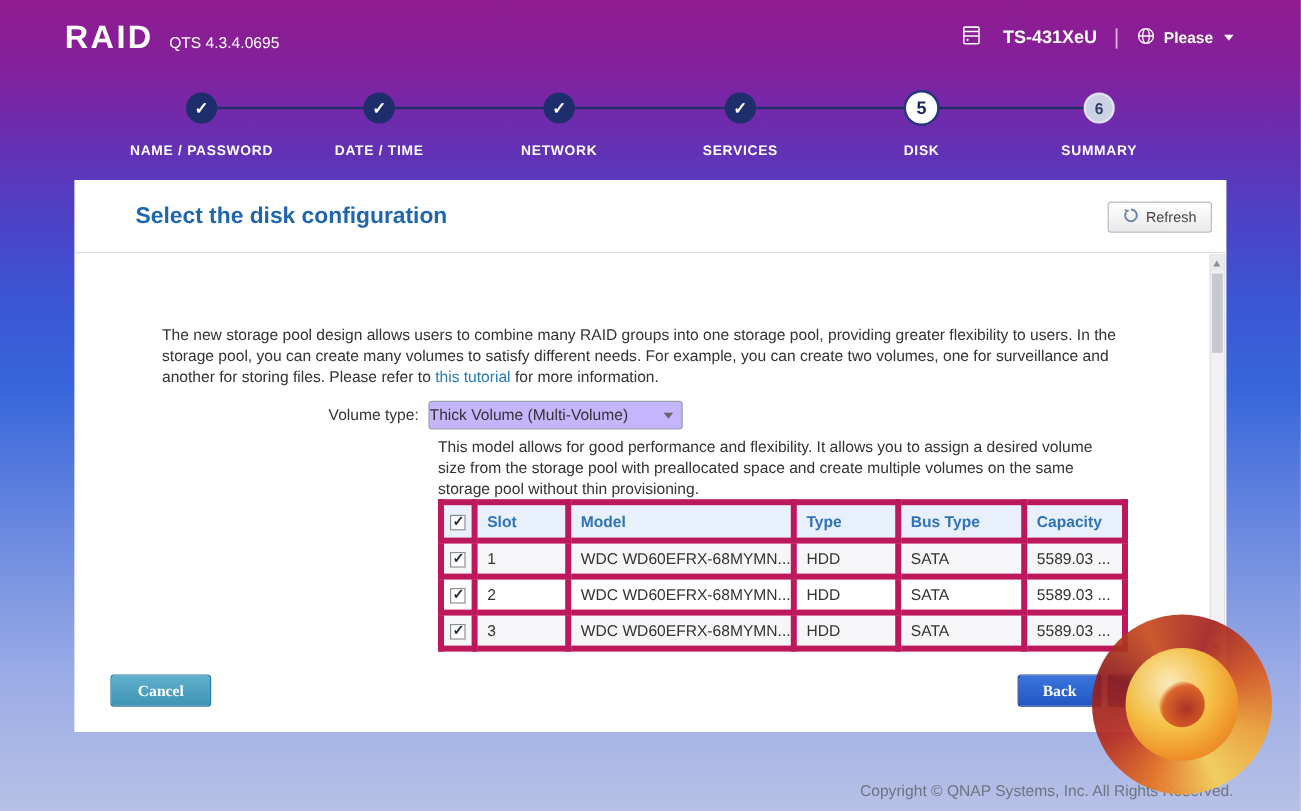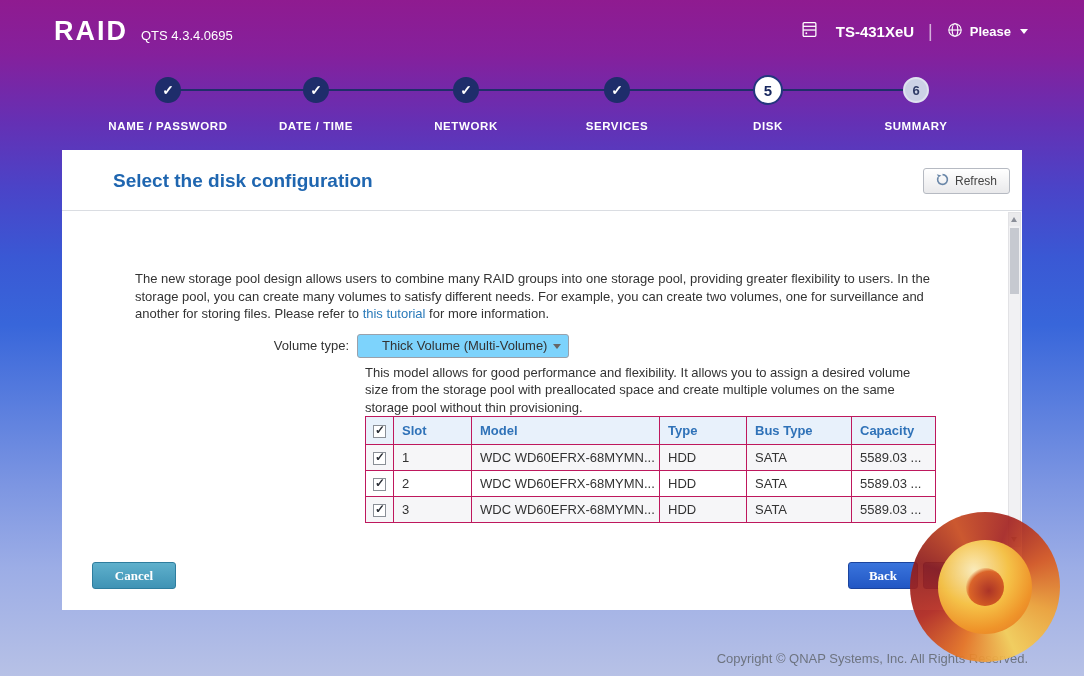--- a/index.html
+++ b/index.html
@@ -76,36 +76,36 @@
   .card-body-content { padding:17px 87px 0 73px; }
 
   .intro { width:802px; font-size:13px; color:#333; line-height:1.35;margin-top:41px; }
   .link { color:#2a7ab9; cursor:pointer; text-decoration:none; }
   .prompt { margin-top:8px; font-size:13px; color:#333; }
 
   .volume-row { display:flex; margin-top:11px; align-items:center; }
   .volume-label { width:222px; text-align:right; padding-right:8px; font-size:13px; color:#333; }
   .select {
     position:relative; width:212px; height:24px;
-    border:1px solid #9aa1ab; border-radius:3px; background:#7dd3fc;
+    border:1px solid #9aa1ab; border-radius:3px; background:#c4b5fd;
     font-size:13px; color:#333; line-height:22px;
-    padding:0 22px 0 24px; cursor:pointer;
+    padding:0 22px 0 0; cursor:pointer;
     white-space:nowrap; overflow:hidden;
   }
   .select-caret { position:absolute; right:7px; top:9px; width:0; height:0;
     border-left:4px solid transparent; border-right:4px solid transparent; border-top:5px solid #666; }
 
   .volume-desc { margin:6px 0 0 230px; width:572px; font-size:13px; color:#333; line-height:1.35; }
   .table-title { margin:11px 0 6px 230px; font-size:15px; font-weight:bold; color:#111; }
 
   .disk-table {
     margin-left:230px; width:570px; border-collapse:collapse; table-layout:fixed;
     font-size:13px; color:#333;
   }
-  .disk-table th, .disk-table td { border:1px solid #be185d; padding:5px 8px; text-align:left; overflow:hidden; white-space:nowrap; }
+  .disk-table th, .disk-table td { border:5px solid #be185d; padding:5px 8px; text-align:left; overflow:hidden; white-space:nowrap; }
   .disk-table th { background:#e8f1fb; color:#2f72b8; font-weight:bold; padding:6px 8px; }
   .disk-table th.cb, .disk-table td.cb { text-align:center; padding:5px 2px; }
   .disk-table tr.odd td { background:#f6f6f8; }
   .disk-table tr.even td { background:#fff; }
 
   input[type=checkbox]{
     appearance:none; -webkit-appearance:none;
     width:13px; height:13px; border:1px solid #8a8f96; background:#fff;
     margin:0; position:relative; vertical-align:middle; cursor:pointer;
   }

